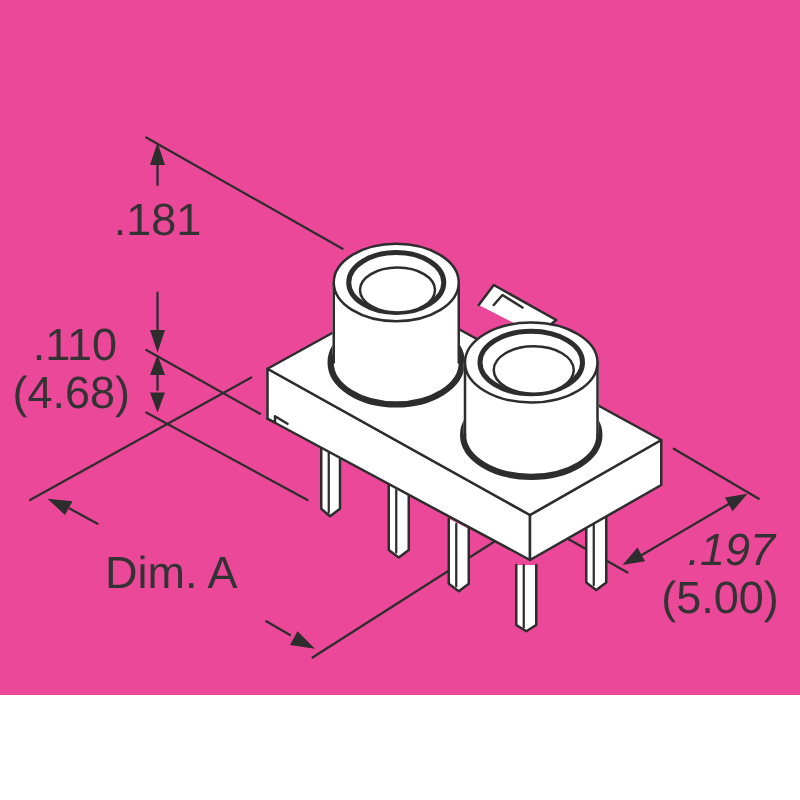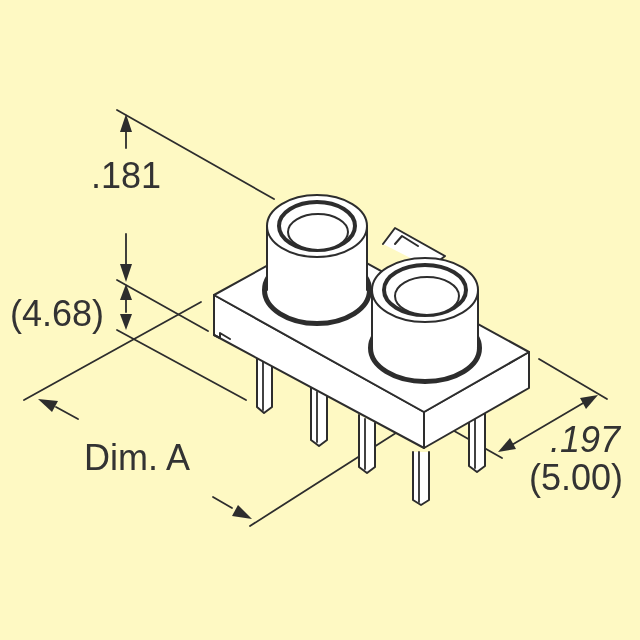--- a/index.html
+++ b/index.html
@@ -1,16 +1,16 @@
 <!DOCTYPE html>
 <html><head>
 <meta charset="utf-8">
 <style>
   html, body { margin:0; padding:0; background:#ffffff; }
-  #canvas { position:relative; width:640px; height:640px; background:#fef9c3; overflow:hidden; }
+  #canvas { position:relative; width:640px; height:556px; background:#ec4899; overflow:hidden; }
   svg { position:absolute; left:0; top:0; }
   .ln { stroke:#2d2d2d; stroke-width:2; fill:none; stroke-linejoin:round; stroke-linecap:round; }
   .thin { stroke:#2d2d2d; stroke-width:1.8; fill:none; stroke-linecap:round; }
   .fillw { fill:#ffffff; }
   .thick { stroke:#2d2d2d; stroke-width:4; fill:none; }
   .lbl { position:absolute; font-family:"Liberation Sans", sans-serif; color:#333333; font-size:36px; line-height:36px; text-align:center; white-space:nowrap; }
 </style>
 </head>
 <body>
 
@@ -105,19 +105,20 @@
     <line class="ln" x1="372" y1="290" x2="372" y2="348"></line>
     <line class="ln" x1="478" y1="290" x2="478" y2="348"></line>
     <ellipse cx="425" cy="290" rx="53" ry="32" class="ln fillw"></ellipse>
     <ellipse cx="425" cy="290" rx="41" ry="25" class="thick fillw"></ellipse>
     <ellipse cx="427" cy="296" rx="32" ry="19" class="ln fillw"></ellipse>
   </g>
 </svg>
 
 <div class="lbl" style="left:86px; top:158px; width:80px;">.181</div>
 
+<div class="lbl" style="left:10px; top:258px; width:100px;">.110</div>
 <div class="lbl" style="left:2px; top:296px; width:110px;">(4.68)</div>
 
 <div class="lbl" style="left:60px; top:440px; width:130px; text-align:right;">Dim. A</div>
 
 <div class="lbl" style="left:540px; top:422px; width:90px;font-style:italic;">.197</div>
 <div class="lbl" style="left:520px; top:460px; width:112px;">(5.00)</div>
 </div>
 
 </body></html>

